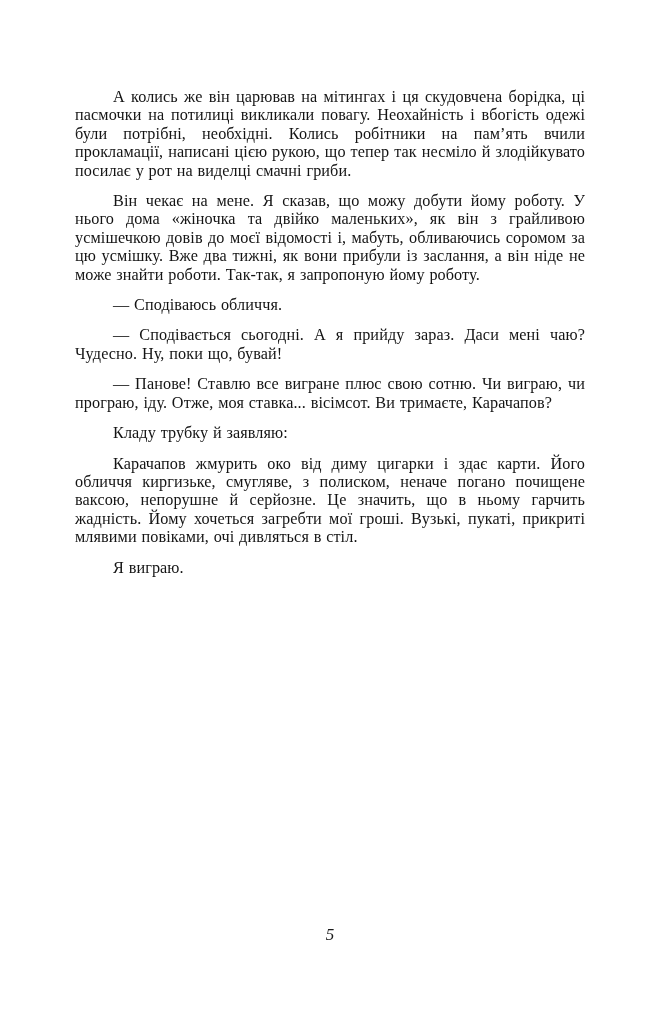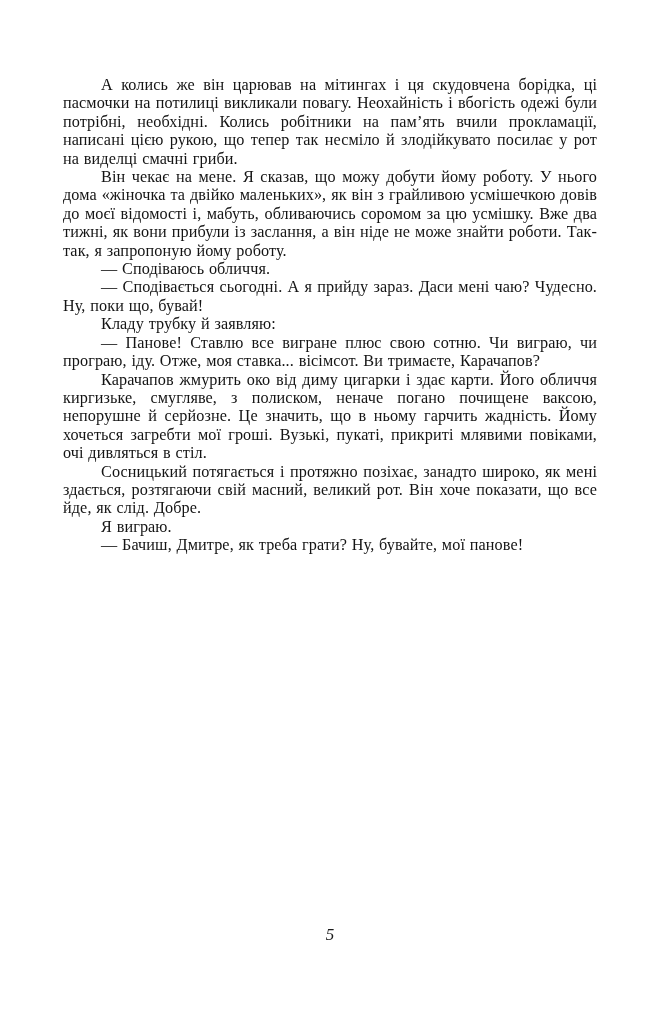--- a/index.html
+++ b/index.html
@@ -20,21 +20,21 @@
     position: absolute;
     left: 63px;
     top: 76px;
     width: 534px;
     font-size: 16.2px;
     line-height: 18.4px;
     text-align: justify;
     letter-spacing: 0.1px;
   }
   .paragraph {
-    margin: 0;
+    margin: 12px;
     text-indent: 38px;
     word-spacing: 0.6px;
   }
   .page-number {
     position: absolute;
     left: 63px;
     width: 534px;
     top: 925px;
     text-align: center;
     font-style: italic;
@@ -45,21 +45,19 @@
 </style>
 </head>
 <body>
 
 <main class="page">
   <section class="text-block">
       <p class="paragraph">А колись же він царював на мітингах і ця скудовчена борідка, ці пасмочки на потилиці викликали повагу. Неохайність і вбогість одежі були потрібні, необхідні. Колись робітники на пам’ять вчили прокламації, написані цією рукою, що тепер так несміло й злодійкувато посилає у рот на виделці смачні гриби.</p>
       <p class="paragraph">Він чекає на мене. Я сказав, що можу добути йому роботу. У нього дома «жіночка та двійко маленьких», як він з грайливою усмішечкою довів до моєї відомості і, мабуть, обливаючись соромом за цю усмішку. Вже два тижні, як вони прибули із заслання, а він ніде не може знайти роботи. Так-так, я запропоную йому роботу.</p>
       <p class="paragraph">— Сподіваюсь обличчя.</p>
       <p class="paragraph">— Сподівається сьогодні. А я прийду зараз. Даси мені чаю? Чудесно. Ну, поки що, бувай!</p>
+      <p class="paragraph">— Панове! Ставлю все вигране плюс свою сотню. Чи виграю, чи програю, іду. Отже, моя ставка... вісімсот. Ви тримаєте, Карачапов?</p>
       <p class="paragraph">Кладу трубку й заявляю:</p>
-      <p class="paragraph">— Панове! Ставлю все вигране плюс свою сотню. Чи виграю, чи програю, іду. Отже, моя ставка... вісімсот. Ви тримаєте, Карачапов?</p>
       <p class="paragraph">Карачапов жмурить око від диму цигарки і здає карти. Його обличчя киргизьке, смугляве, з полиском, неначе погано почищене ваксою, непорушне й серйозне. Це значить, що в ньому гарчить жадність. Йому хочеться загребти мої гроші. Вузькі, пукаті, прикриті млявими повіками, очі дивляться в стіл.</p>
-      <p class="paragraph">Сосницький потягається і протяжно позіхає, занадто широко, як мені здається, розтягаючи свій масний, великий рот. Він хоче показати, що все йде, як слід. Добре.</p>
       <p class="paragraph">Я виграю.</p>
-      <p class="paragraph">— Бачиш, Дмитре, як треба грати? Ну, бувайте, мої панове!</p>
     </section>
   <div class="page-number">5</div>
 </main>
 
 </body></html>

